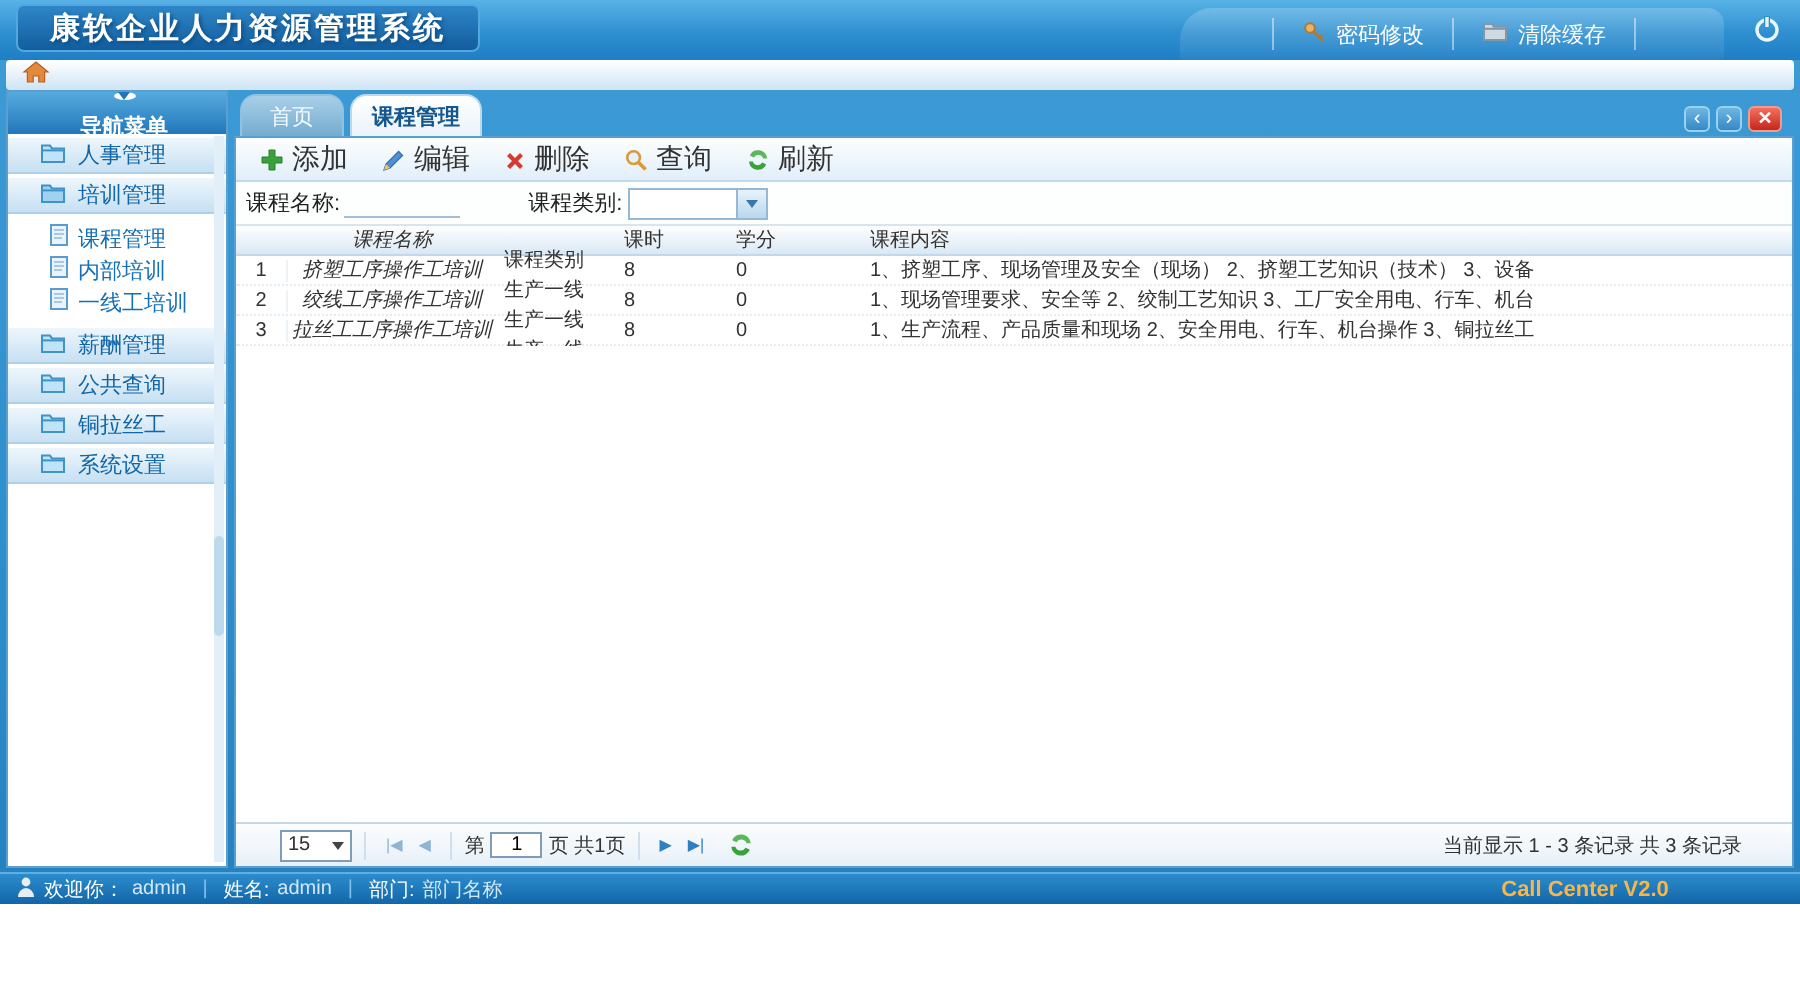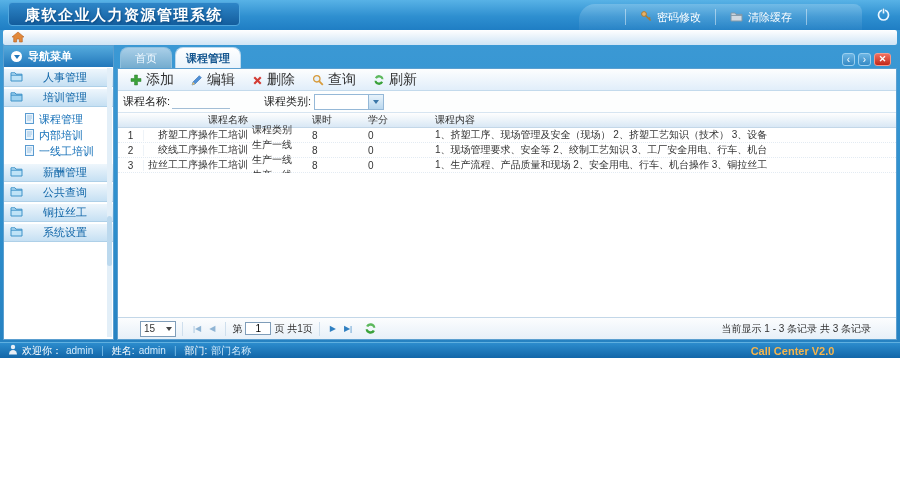--- a/index.html
+++ b/index.html
@@ -1,51 +1,51 @@
 <!DOCTYPE html>
 <html><head>
 <meta charset="utf-8">
 <style>
   * { margin:0; padding:0; box-sizing:border-box; }
   body { background:#fff; font-family:"Liberation Sans", sans-serif; }
-  .window { position:relative; width:900px; height:358px; overflow:hidden;
+  .window { position:relative; width:900px; height:452px; overflow:hidden;
             background:linear-gradient(180deg,#3e9bd6,#2e8fcd 60%,#2580c0); }
 
   
   .titlebar { position:absolute; top:0; left:0; right:0; height:30px;
               background:linear-gradient(180deg,#58b2e6 0%,#2e8fd0 55%,#1f7ec4 100%); }
   .title-plate { position:absolute; left:8px; top:2px; height:24px; line-height:23px; padding:0 16px;
                  background:linear-gradient(180deg,#2e86c8,#135d9d); border:1px solid #51a7de; border-radius:4px;
                  color:#fff; font-size:15px; font-weight:bold; letter-spacing:1.5px; text-shadow:1px 1px 2px #0a4a80; }
   .header-band { position:absolute; right:38px; top:4px; height:26px; display:flex; align-items:center;
-                 padding:0 55px 0 46px; background:linear-gradient(180deg,rgba(255,255,255,.20),rgba(255,255,255,.04));
+                 padding:0 44px 0 46px; background:linear-gradient(180deg,rgba(255,255,255,.20),rgba(255,255,255,.04));
                  border-radius:16px 8px 0 0; }
   .hdr-btn { display:flex; align-items:center; gap:5px; color:#fff; font-size:11px; padding:0 14px;
              border-left:1px solid rgba(255,255,255,.45); cursor:pointer; height:16px; }
   .hdr-btn:last-child { border-right:1px solid rgba(255,255,255,.45); }
   .power { position:absolute; right:9px; top:7px; cursor:pointer; }
 
   
   .iconbar { position:absolute; top:30px; left:3px; right:3px; height:15px; border-radius:2px;
              background:linear-gradient(180deg,#ffffff,#cfe4f5); display:flex; align-items:center; padding:0 8px; }
   .datearea { margin-left:auto; display:flex; align-items:center; gap:4px; }
   .date-text { color:#1570c0; font-size:10px; }
 
   
   .content { position:absolute; top:45px; left:2px; right:2px; bottom:16px; }
 
   
   .sidebar { position:absolute; left:1px; top:0; width:111px; bottom:2px; background:#fff; border:1px solid #5b9fd0; }
   .nav-header { height:21px; background:linear-gradient(180deg,#55abdd,#2277bb); color:#fff; font-size:11px;
-                font-weight:bold; display:flex; align-items:center; gap:6px; padding-left:7px; }
+                font-weight:bold; display:flex; align-items:center; gap:6px; padding-left:7px;flex-direction:column; }
   .nav-circle { width:11px; height:11px; border-radius:50%; background:#fff; display:flex; align-items:center; justify-content:center; }
   .nav-circle i { width:0; height:0; border-left:3px solid transparent; border-right:3px solid transparent; border-top:4px solid #2277bb; }
   .side-item { height:19px; margin-top:1px; background:linear-gradient(180deg,#eef6fc,#c6e0f3);
                border-top:1px solid #fff; border-bottom:1px solid #aed0e8; color:#1066a8; font-size:11px;
-               display:flex; align-items:center; gap:20px; padding-left:6px; cursor:pointer; }
+               display:flex; align-items:center; gap:6px; padding-left:16px; cursor:pointer; }
   .submenu { padding:4px 0 3px 0; background:#fff; }
   .sub-item { height:16px; display:flex; align-items:center; gap:5px; padding-left:21px; color:#1570b8;
               font-size:11px; cursor:pointer; }
   .side-scroll { position:absolute; right:1px; top:22px; bottom:2px; width:5px; background:#e3eff8; }
   .side-thumb { position:absolute; top:55%; width:5px; height:50px; background:#bcd9ee; border-radius:3px; }
 
   
   .main { position:absolute; left:115px; top:0; right:1px; bottom:2px; }
   .tabstrip { position:relative; height:23px; }
   .tab { position:absolute; bottom:0; height:21px; border-radius:8px 8px 0 0; font-size:11px;
@@ -76,21 +76,21 @@
   .dd-value { flex:1; font-size:10px; line-height:14px; padding-left:3px; }
   .dd-btn { width:15px; background:linear-gradient(180deg,#e8f3fb,#b9d7ee); border-left:1px solid #95b8d7;
             display:flex; align-items:center; justify-content:center; }
   .dd-arrow { width:0; height:0; border-left:3px solid transparent; border-right:3px solid transparent; border-top:4px solid #3a76a8; }
 
   .grid-header { height:15px; display:flex; background:linear-gradient(180deg,#fefefe,#d9e8f5);
                  border-bottom:1px solid #c3d7e8; font-size:10px; color:#333; align-items:center; flex:none; }
   .grid-row { height:15px; display:flex; font-size:10px; color:#333; border-bottom:1px dotted #e3ebf3;
               align-items:center; flex:none; cursor:pointer; }
   .c-num  { width:26px;  text-align:center; flex:none; border-right:1px solid #eef3f8; }
-  .c-name { width:104px; text-align:right; flex:none; white-space:nowrap; overflow:hidden; }
+  .c-name { width:104px; text-align:center; flex:none; white-space:nowrap; overflow:hidden;font-style:italic; }
   .c-cat  { width:60px;  padding-left:4px; flex:none;margin-top:20px; }
   .c-hr   { width:56px;  padding-left:4px; flex:none; }
   .c-cr   { width:66px;  padding-left:4px; flex:none; }
   .c-ct   { flex:1; padding-left:5px; white-space:nowrap; overflow:hidden; }
 
   .grid-space { flex:1; background:#fff; }
 
   .pagebar { height:22px; border-top:1px solid #c3d7e8; background:linear-gradient(180deg,#fcfdfe,#e7f0f8);
              display:flex; align-items:center; font-size:10px; color:#333; padding:0 22px; flex:none; }
   .psel { width:36px; height:16px; border:1px solid #7f9db9; background:#fff; display:flex; align-items:center;

